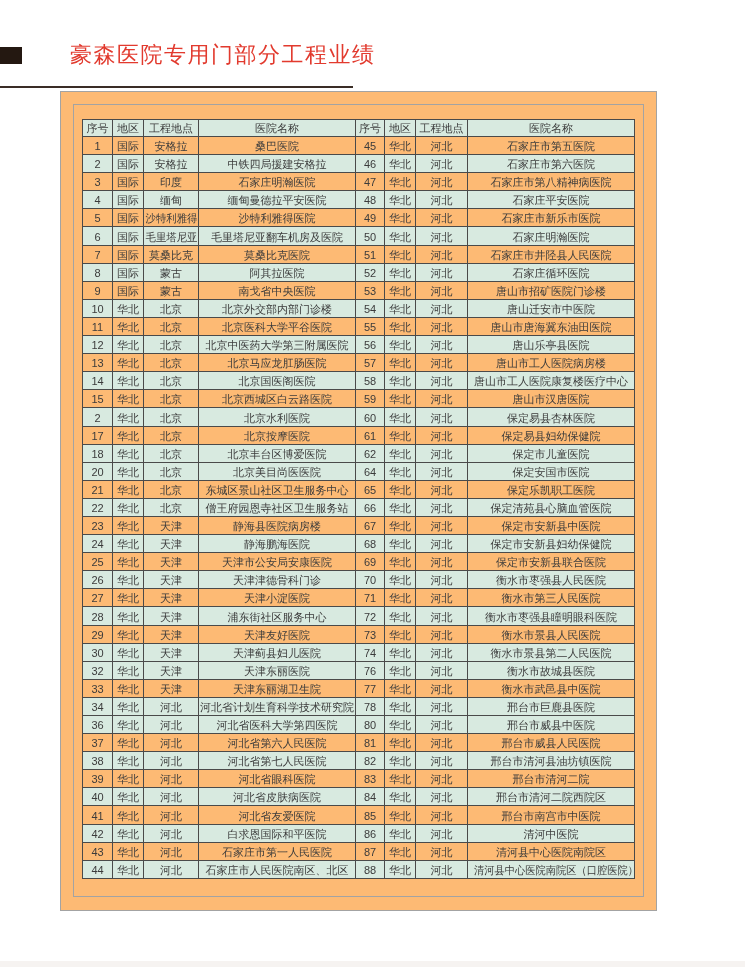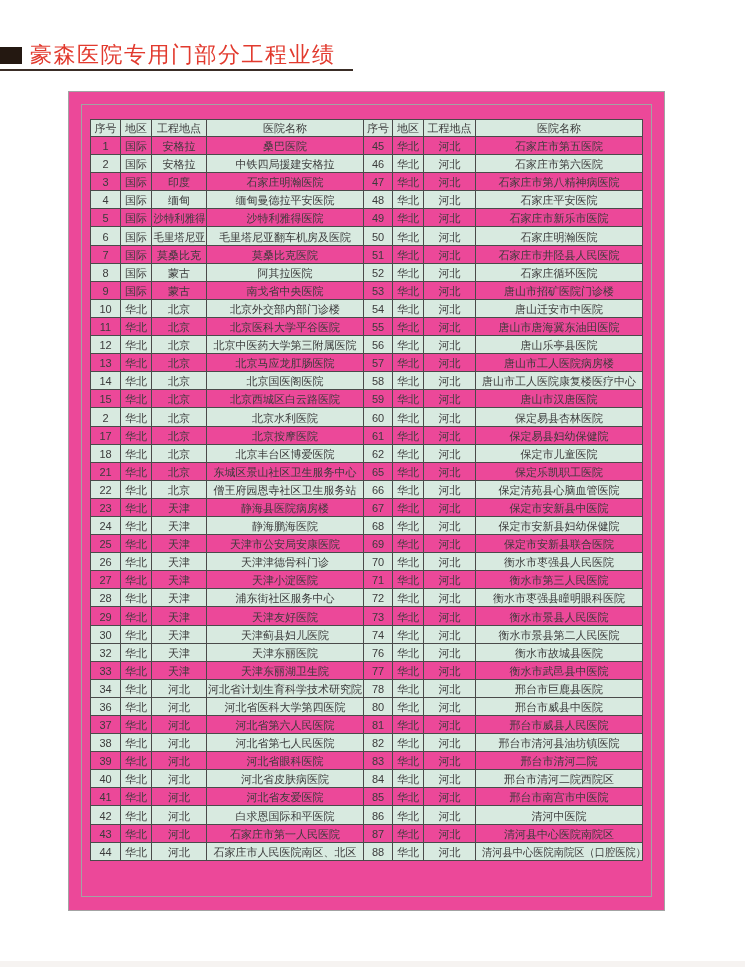--- a/index.html
+++ b/index.html
@@ -5,31 +5,31 @@
   html,body{margin:0;padding:0;}
   body{
     width:745px;height:967px;position:relative;overflow:hidden;
     background:#ffffff;
     font-family:"Liberation Sans","DejaVu Sans",sans-serif;
   }
   
   .title-wrap{
     position:absolute;left:0;top:44px;width:353px;
     display:flex;align-items:center;
-    border-bottom:2px solid #3a2d26;padding-bottom:3px;
+    border-bottom:2px solid #3a2d26;padding-bottom:20px;gap:40px;
   }
   .title-block{width:22px;height:17px;background:#241811;flex:0 0 auto;}
   .page-title{
     color:#e23a2e;font-size:22px;line-height:22px;font-weight:normal;
     letter-spacing:1.5px;margin:0 0 0 8px;white-space:nowrap;
   }
   
   .outer-frame{
-    position:absolute;left:68px;top:91px;width:595px;height:818px;
-    border:1px solid #a3a3a3;background:#ec4899;
+    position:absolute;left:60px;top:91px;width:595px;height:818px;
+    border:1px solid #a3a3a3;background:#fdba74;
   }
   .inner-frame{
     position:absolute;left:12px;top:12px;width:569px;height:791px;
     border:1px solid #a3a3a3;
   }
   
   table.projects{
     position:absolute;left:8px;top:14px;width:552px;
     border-collapse:collapse;table-layout:fixed;
   }
@@ -252,20 +252,30 @@
           <tr class="stripe">
             <td><span class="fit">18</span></td>
             <td><span class="fit">华北</span></td>
             <td><span class="fit">北京</span></td>
             <td><span class="fit">北京丰台区博爱医院</span></td>
             <td><span class="fit">62</span></td>
             <td><span class="fit">华北</span></td>
             <td><span class="fit">河北</span></td>
             <td><span class="fit">保定市儿童医院</span></td>
           </tr>
+          <tr class="stripe">
+            <td><span class="fit">20</span></td>
+            <td><span class="fit">华北</span></td>
+            <td><span class="fit">北京</span></td>
+            <td><span class="fit">北京美目尚医医院</span></td>
+            <td><span class="fit">64</span></td>
+            <td><span class="fit">华北</span></td>
+            <td><span class="fit">河北</span></td>
+            <td><span class="fit">保定安国市医院</span></td>
+          </tr>
           <tr>
             <td><span class="fit">21</span></td>
             <td><span class="fit">华北</span></td>
             <td><span class="fit">北京</span></td>
             <td><span class="fit">东城区景山社区卫生服务中心</span></td>
             <td><span class="fit">65</span></td>
             <td><span class="fit">华北</span></td>
             <td><span class="fit">河北</span></td>
             <td><span class="fit">保定乐凯职工医院</span></td>
           </tr>

